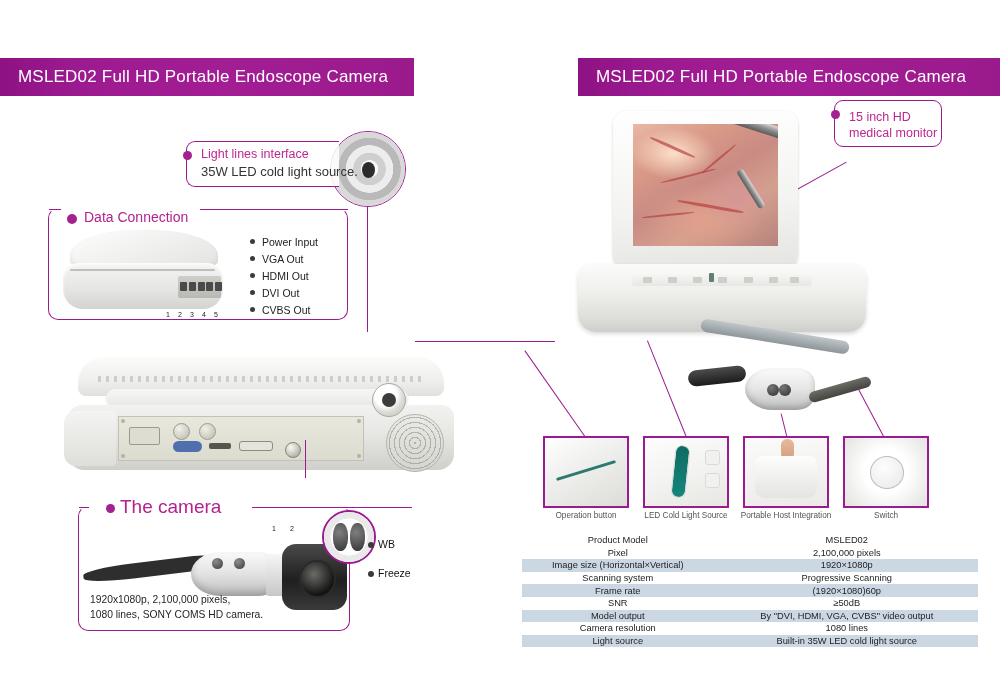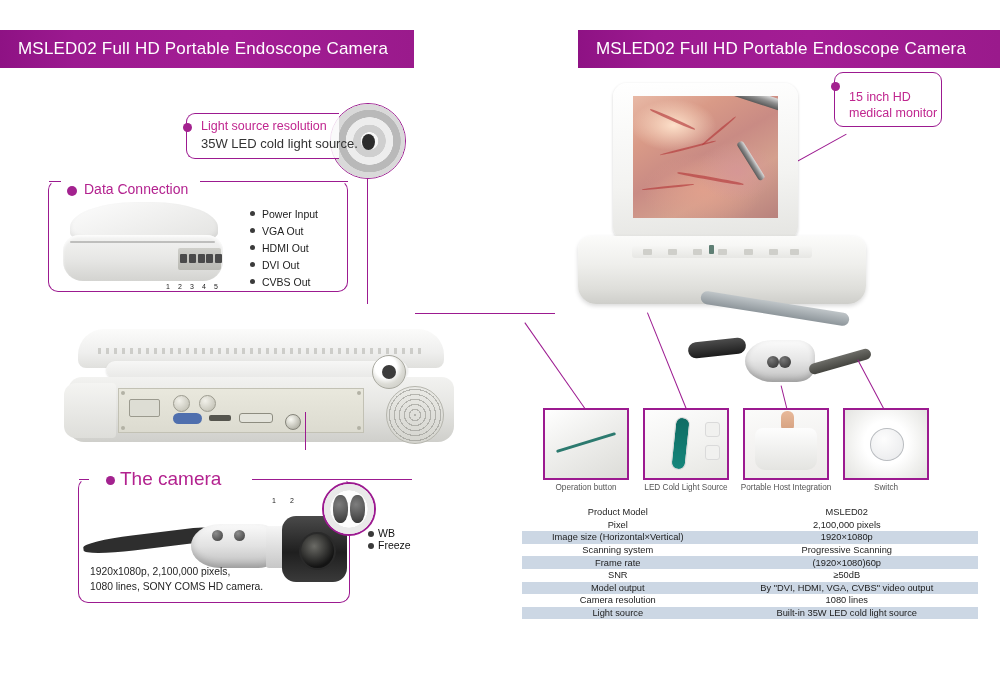--- a/index.html
+++ b/index.html
@@ -5,21 +5,21 @@
   * { box-sizing: border-box; }
   html, body { margin: 0; padding: 0; }
   body {
     width: 1000px; height: 679px;
     background: #ffffff;
     font-family: "Liberation Sans", sans-serif;
     position: relative;
     overflow: hidden;
     color: #222;
   }
-  .page { position: absolute; inset: 0; }
+  .page { position: absolute; inset: 0; margin-top: 28px; }
 
   
   .hdr {
     position: absolute;
     height: 38px;
     background: linear-gradient(90deg,#8e1284 0%, #9c1a90 18%, #a31d94 55%, #9a1a8c 100%);
     color: #fff;
     display: flex; align-items: center;
     padding-left: 18px;
     font-size: 17px;
@@ -403,21 +403,21 @@
     <span>MSLED02 Full HD Portable Endoscope Camera</span>
   </div>
 
   <div class="circ" style="left:330px; top:103px; width:76px; height:76px;">
     <div class="lightsrc-photo"></div>
   </div>
   <div class="vline" style="left:367px; top:179px; width:1.4px; height:122px;"></div>
 
   <div class="callout" style="left:186px; top:113px; width:153px; border-right:none; border-top-right-radius:0; border-bottom-right-radius:0;">
     <span class="dot"></span>
-    <div class="c-title">Light source resolution</div>
+    <div class="c-title">Light lines interface</div>
     <div class="c-sub">35W LED cold light source.</div>
   </div>
 
   <div class="frame" style="left:48px; top:180px; width:300px; height:112px;
               border-top-color:transparent;"></div>
   <div class="hline" style="left:200px; top:181px; width:148px;"></div>
   <div class="hline" style="left:49px; top:181px; width:12px;"></div>
 
   <div class="big-title" style="left:84px; top:181px; font-size:14px; color:#b3228f;">
     <span class="dot" style="left:-17px; top:5px; width:10px; height:10px;"></span>
@@ -508,27 +508,27 @@
   <div class="tiny-num" style="left:272px; top:497px;">1</div>
   <div class="tiny-num" style="left:290px; top:497px;">2</div>
 
   <div class="circ" style="left:322px; top:482px; width:54px; height:54px; border-width:2.4px;">
     <div class="btninset">
       <div class="half" style="left:17%;"></div>
       <div class="half" style="left:52%;"></div>
     </div>
   </div>
 
-  <div class="num-lbl" style="left:378px; top:527px;">WB</div>
+  <div class="num-lbl" style="left:378px; top:510px;">WB</div>
   <div class="num-lbl" style="left:378px; top:539px;">Freeze</div>
 
   <div class="smalltext" style="left:90px; top:565px;">1920x1080p,  2,100,000 pixels,</div>
   <div class="smalltext" style="left:90px; top:580px;">1080 lines, SONY COMS HD camera.</div>
 
-  <div class="callout" style="left:834px; top:72px; width:108px; padding-top:16px;">
+  <div class="callout" style="left:834px; top:72px; width:108px; padding-top:8px;">
     <span class="dot"></span>
     <div class="c-title">15 inch HD</div>
     <div class="c-title" style="margin-top:0;">medical monitor</div>
   </div>
   <div class="dline" style="left:752px; top:186px; width:108px; transform: rotate(-29deg); transform-origin:left center;"></div>
 
   <div class="mon-lid" style="left:613px; top:83px; width:185px; height:158px;"></div>
   <div class="mon-screen" style="left:633px; top:96px; width:145px; height:122px;">
     <div class="vessel" style="left:10%;top:18%;width:34%;height:3px;transform:rotate(24deg);"></div>
     <div class="vessel" style="left:18%;top:42%;width:40%;height:2.4px;transform:rotate(-14deg);"></div>

